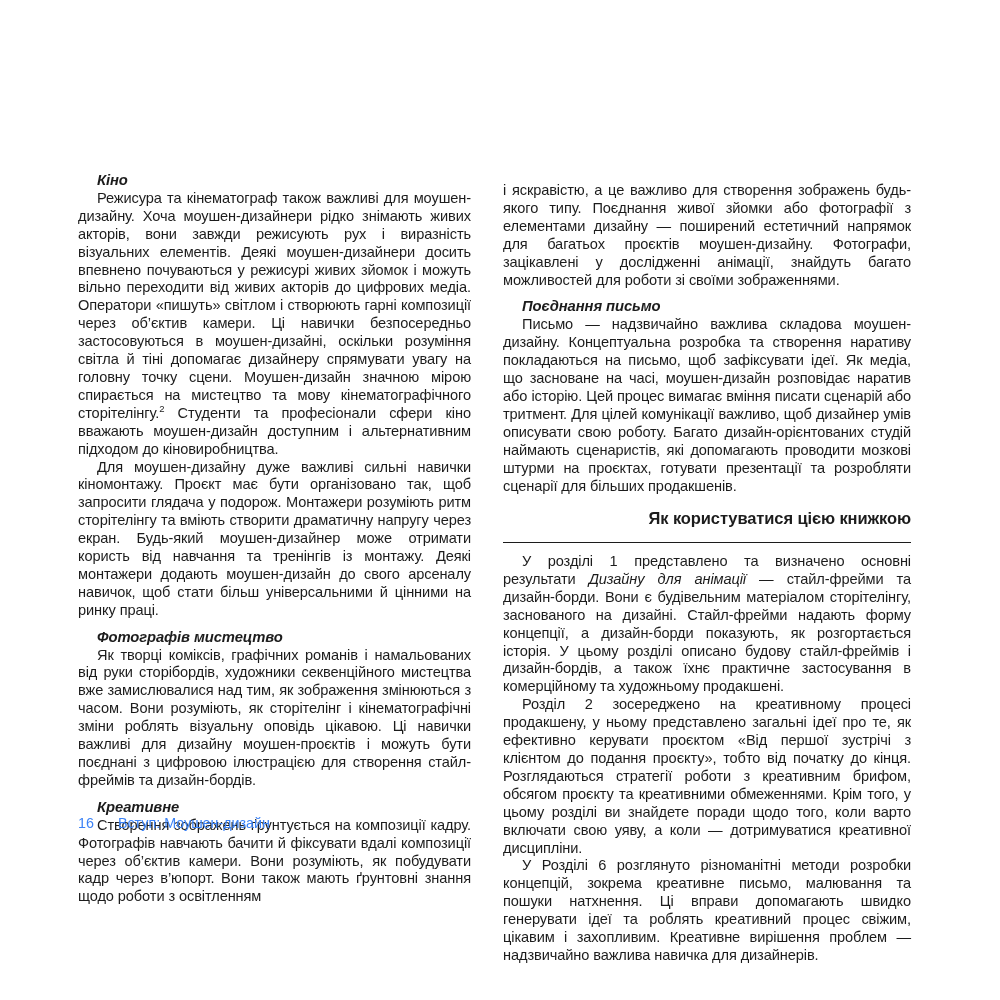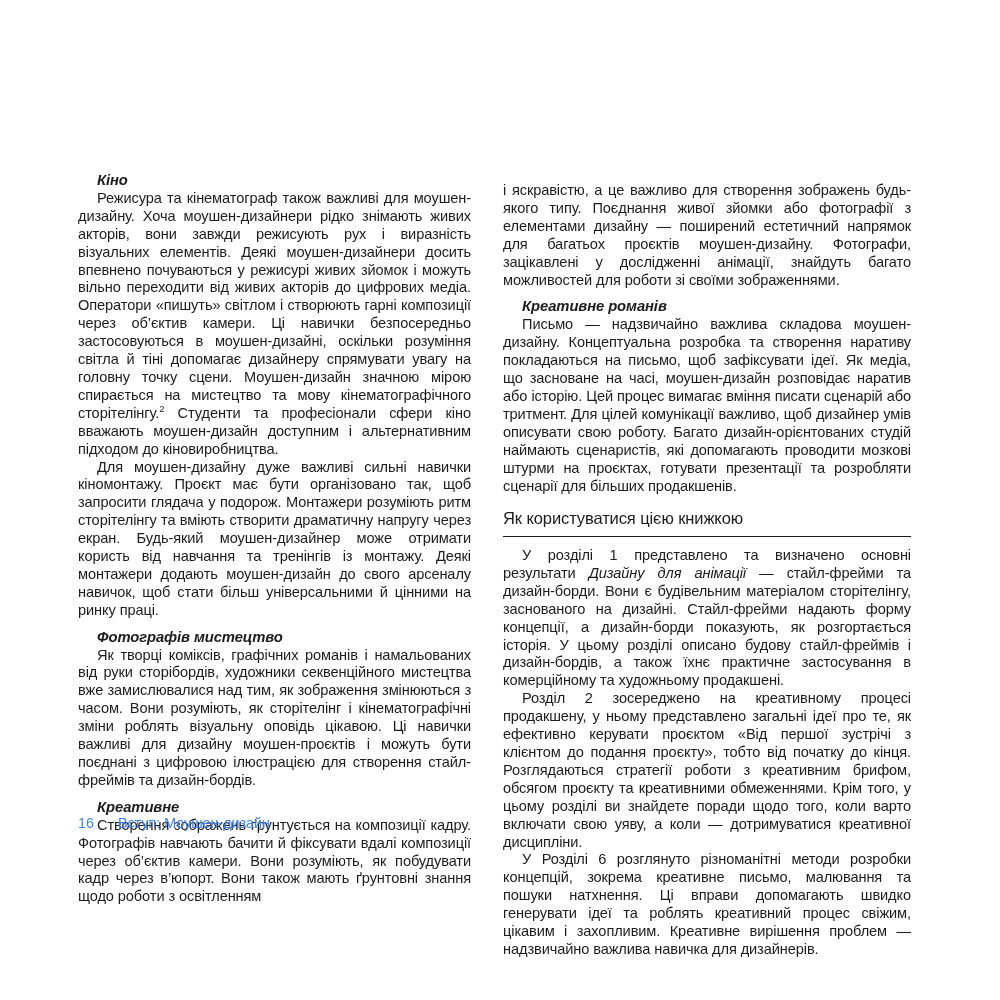--- a/index.html
+++ b/index.html
@@ -39,25 +39,25 @@
     font-size: 14.8px;
     font-weight: bold;
     font-style: italic;
     text-indent: 19px;
     line-height: 17.9px;
     text-align: left;
   }
   .sec:first-child .subhead { margin-top: 0; }
   .section-title {
     margin: 13px 0 10px 0;
-    padding-bottom: 7px;
+    padding-bottom: 13px;
     font-size: 16.5px;
-    font-weight: normal;
+    font-weight: bold;
     line-height: 1.25;
-    text-align: left;
+    text-align: right;
     text-indent: 0;
     border-bottom: 1.5px solid #1c1c1c;
   }
   sup.fn {
     font-size: 9.5px;
     line-height: 0;
     vertical-align: super;
   }
   em.book-title { }
   .page-footer {
@@ -93,21 +93,21 @@
     <section class="sec">
       <h2 class="subhead">Креативне</h2>
       <p class="para">Створення зображень ґрунтується на композиції кадру. Фотографів навчають бачити й фіксувати вдалі композиції через об’єктив камери. Вони розуміють, як побудувати кадр через в’юпорт. Вони також мають ґрунтовні знання щодо роботи з освітленням</p>
     </section>
   </div>
 
   <div class="col col-right">
     <p class="para no-indent">і яскравістю, а це важливо для створення зображень будь-якого типу. Поєднання живої зйомки або фотографії з елементами дизайну — поширений естетичний напрямок для багатьох проєктів моушен-дизайну. Фотографи, зацікавлені у дослідженні анімації, знайдуть багато можливостей для роботи зі своїми зображеннями.</p>
 
     <section class="sec">
-      <h2 class="subhead">Креативне романів</h2>
+      <h2 class="subhead">Поєднання письмо</h2>
       <p class="para">Письмо — надзвичайно важлива складова моушен-дизайну. Концептуальна розробка та створення наративу покладаються на письмо, щоб зафіксувати ідеї. Як медіа, що засноване на часі, моушен-дизайн розповідає наратив або історію. Цей процес вимагає вміння писати сценарій або тритмент. Для цілей комунікації важливо, щоб дизайнер умів описувати свою роботу. Багато дизайн-орієнтованих студій наймають сценаристів, які допомагають проводити мозкові штурми на проєктах, готувати презентації та розробляти сценарії для більших продакшенів.</p>
     </section>
 
     <section class="sec">
       <h1 class="section-title">Як користуватися цією книжкою</h1>
       <p class="para"><span>У розділі 1 представлено та визначено основні результати </span><em class="book-title">Дизайну для анімації</em><span> — стайл-фрейми та дизайн-борди. Вони є будівельним матеріалом сторітелінгу, заснованого на дизайні. Стайл-фрейми надають форму концепції, а дизайн-борди показують, як розгортається історія. У цьому розділі описано будову стайл-фреймів і дизайн-бордів, а також їхнє практичне застосування в комерційному та художньому продакшені.</span></p>
       <p class="para">Розділ 2 зосереджено на креативному процесі продакшену, у ньому представлено загальні ідеї про те, як ефективно керувати проєктом «Від першої зустрічі з клієнтом до подання проєкту», тобто від початку до кінця. Розглядаються стратегії роботи з креативним брифом, обсягом проєкту та креативними обмеженнями. Крім того, у цьому розділі ви знайдете поради щодо того, коли варто включати свою уяву, а коли — дотримуватися креативної дисципліни.</p>
       <p class="para">У Розділі 6 розглянуто різноманітні методи розробки концепцій, зокрема креативне письмо, малювання та пошуки натхнення. Ці вправи допомагають швидко генерувати ідеї та роблять креативний процес свіжим, цікавим і захопливим. Креативне вирішення проблем — надзвичайно важлива навичка для дизайнерів.</p>
     </section>
   </div>

